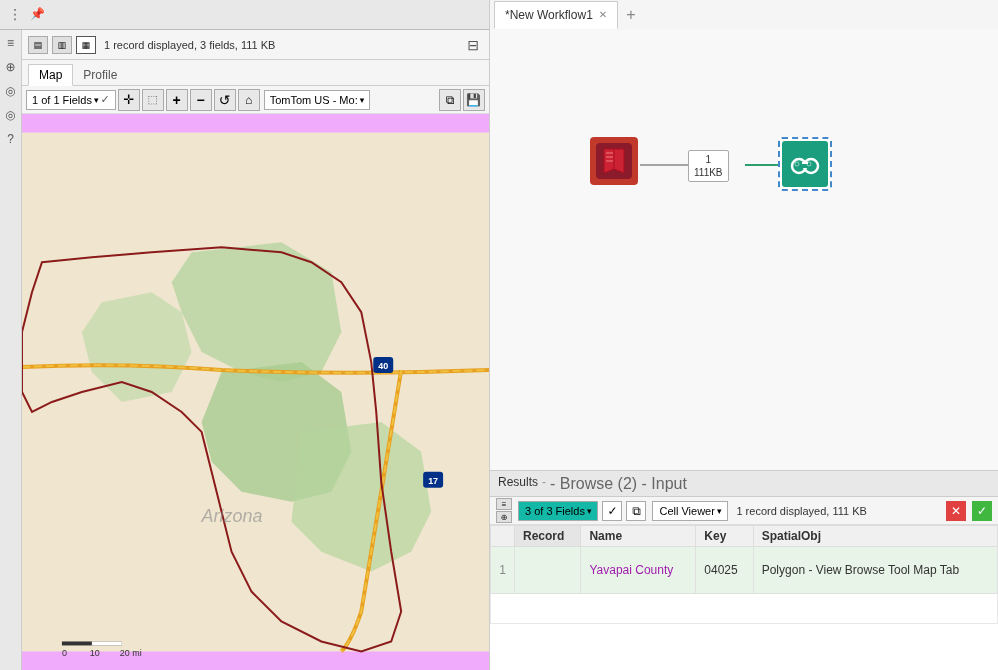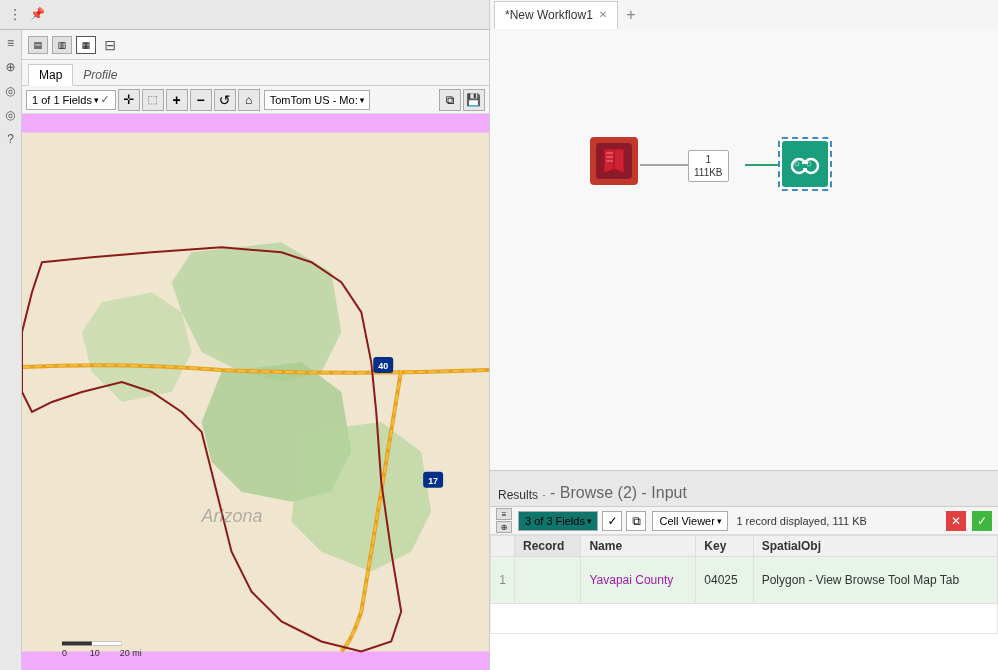--- a/index.html
+++ b/index.html
@@ -36,28 +36,29 @@
       <span style="width:18px; height:18px; display:flex; align-items:center; justify-content:center; font-size:12px; color:#555; cursor:pointer;">?</span>
     </div>
 
     <div style="width:468px; display:flex; flex-direction:column; background:#fff; border-right:1px solid #ccc;">
 
       <div style="display:flex; align-items:center; background:#f5f5f5; border-bottom:1px solid #ccc; padding:3px 6px; height:30px; gap:4px;">
 
         <div style="width:20px; height:18px; background:#e0e0e0; border:1px solid #aaa; display:flex; align-items:center; justify-content:center; font-size:9px; cursor:pointer;">▤</div>
         <div style="width:20px; height:18px; background:#e0e0e0; border:1px solid #aaa; display:flex; align-items:center; justify-content:center; font-size:9px; cursor:pointer;">▥</div>
         <div style="width:20px; height:18px; background:#fff; border:1px solid #555; display:flex; align-items:center; justify-content:center; font-size:9px; cursor:pointer;">▦</div>
+        <span style="font-size:11px; color:#333; margin:0 4px; flex:1;">1 record displayed, 3 fields, 111 KB</span>
         <span style="width:20px; height:20px; display:flex; align-items:center; justify-content:center; cursor:pointer; color:#555; font-size:14px;">⊟</span>
       </div>
 
       <div style="display:flex; border-bottom:1px solid #ccc; background:#f5f5f5; height:26px; align-items:flex-end; padding:0 6px;">
         <div style="padding:3px 10px; font-size:12px; cursor:pointer; background:#fff; border:1px solid #ccc; border-bottom:1px solid #fff; margin-bottom:-1px;">
           <span>Map</span>
         </div>
-        <div style="padding:3px 10px; font-size:12px; cursor:pointer; color:#555;font-style:italic;">
+        <div style="padding:3px 10px; font-size:12px; cursor:pointer; color:#555;">
           <span>Profile</span>
         </div>
       </div>
 
       <div style="display:flex; align-items:center; background:#f5f5f5; border-bottom:1px solid #ddd; padding:2px 4px; height:28px; gap:2px;">
         <div style="display:flex; align-items:center; background:#fff; border:1px solid #aaa; padding:1px 5px; font-size:11px; cursor:pointer; height:20px; gap:2px;">
           <span>1 of 1 Fields</span>
           <span style="font-size:9px;">▾</span>
           <span style="color:#555;">✓</span>
         </div>
@@ -161,34 +162,34 @@
                 <circle cx="20" cy="16" r="2" fill="none" stroke="white" stroke-width="1" opacity="0.5"></circle>
               </svg>
             </div>
           </div>
         </div>
 
       </div>
 
       <div style="height:200px; background:#fff; border-top:1px solid #ccc; display:flex; flex-direction:column;">
 
-        <div style="display:flex; align-items:flex-end; background:#e8e8e8; border-bottom:1px solid #ccc; padding:4px 8px; height:36px;">
+        <div style="display:flex; align-items:flex-start; background:#e8e8e8; border-bottom:1px solid #ccc; padding:4px 8px; height:26px;">
           <span style="font-size:12px; color:#333; font-weight:500;">Results</span>
           <span style="color:#999; margin:0 4px;">-</span>
           <span style="font-size:16px; color:#666;">- Browse (2) - Input</span>
         </div>
 
         <div style="display:flex; align-items:center; background:#f5f5f5; border-bottom:1px solid #ddd; padding:3px 6px; height:28px; gap:4px;">
 
           <div style="display:flex; flex-direction:column; gap:1px; margin-right:2px;">
             <div style="width:16px; height:12px; background:#e0e0e0; border:1px solid #aaa; display:flex; align-items:center; justify-content:center; font-size:8px; cursor:pointer;">≡</div>
             <div style="width:16px; height:12px; background:#e0e0e0; border:1px solid #aaa; display:flex; align-items:center; justify-content:center; font-size:8px; cursor:pointer;">⊕</div>
           </div>
 
-          <div style="display:flex; align-items:center; gap:2px; background:#0f766e; border:1px solid #aaa; padding:1px 6px; font-size:11px; cursor:pointer; height:20px;">
+          <div style="display:flex; align-items:center; gap:2px; background:#14b8a6; border:1px solid #aaa; padding:1px 6px; font-size:11px; cursor:pointer; height:20px;">
             <span>3 of 3 Fields</span>
             <span style="font-size:9px;">▾</span>
           </div>
 
           <div style="width:20px; height:20px; background:#fff; border:1px solid #aaa; display:flex; align-items:center; justify-content:center; cursor:pointer; font-size:12px;">✓</div>
           <div style="width:20px; height:20px; background:#fff; border:1px solid #aaa; display:flex; align-items:center; justify-content:center; cursor:pointer; font-size:12px;">⧉</div>
 
           <div style="display:flex; align-items:center; gap:2px; background:#fff; border:1px solid #aaa; padding:1px 6px; font-size:11px; cursor:pointer; height:20px; margin-left:2px;">
             <span>Cell Viewer</span>
             <span style="font-size:9px;">▾</span>

